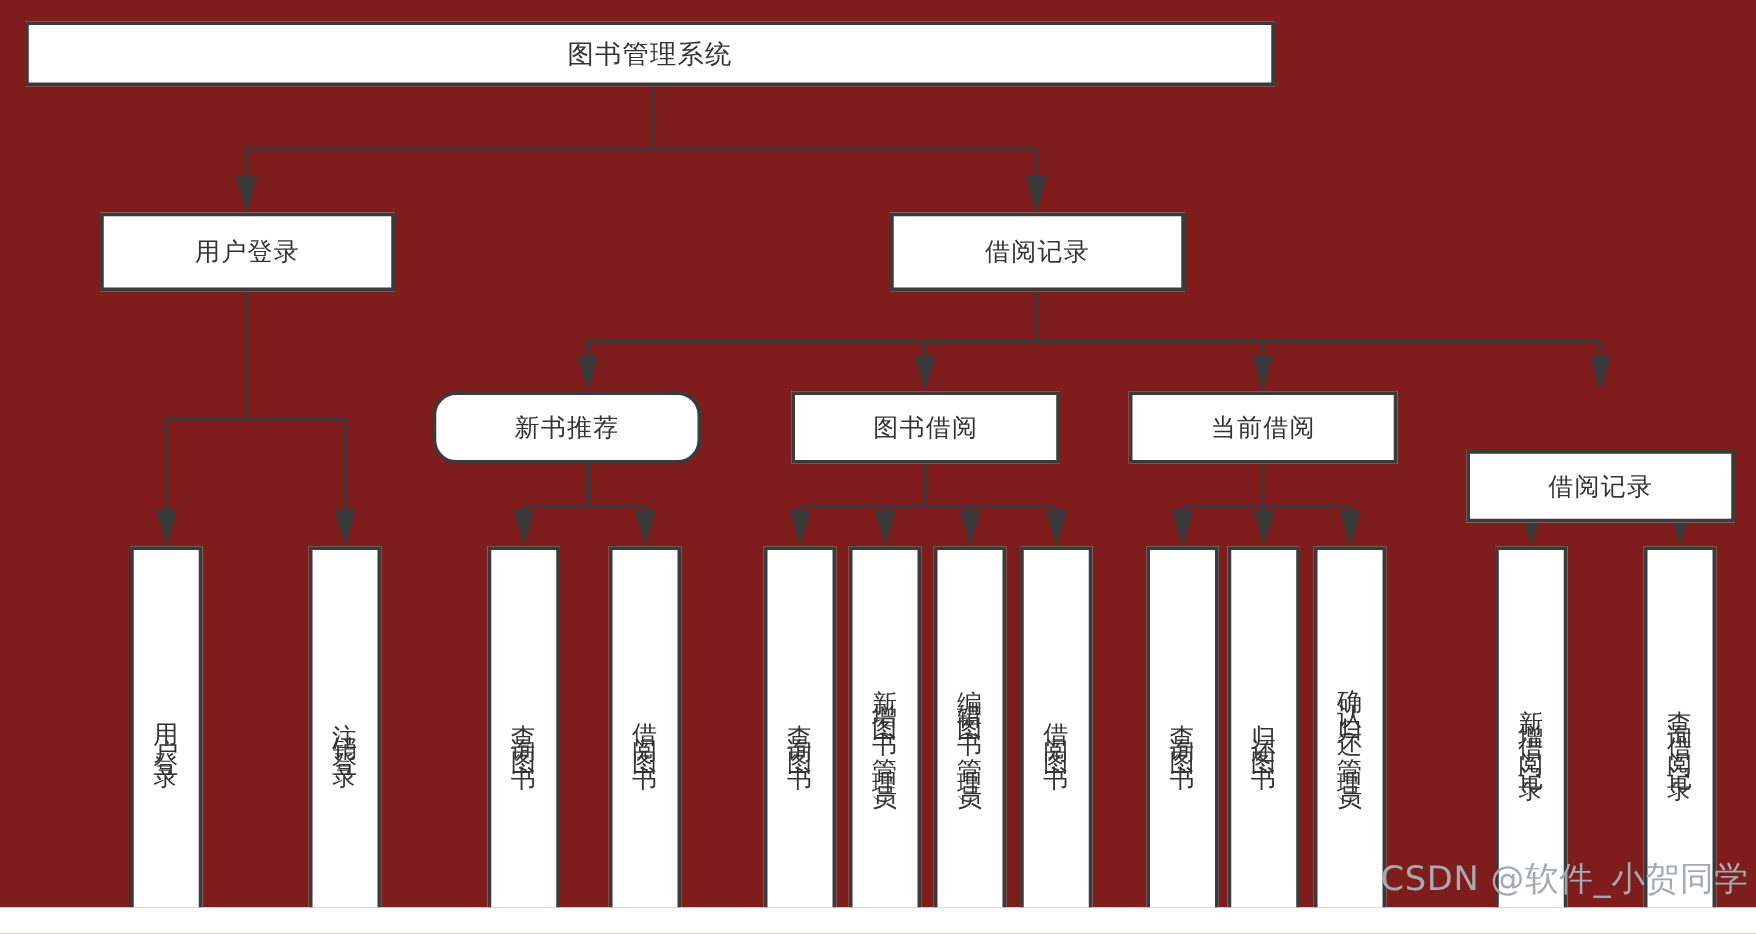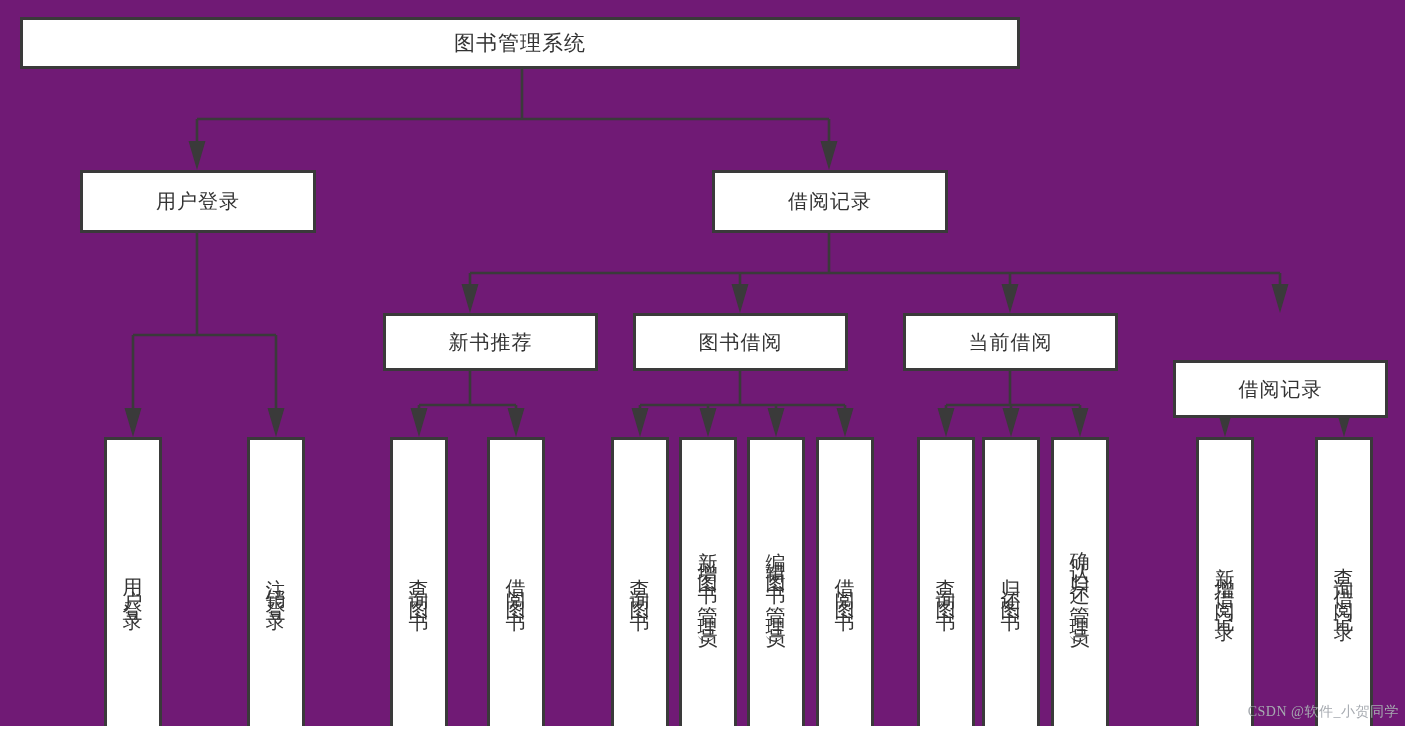--- a/index.html
+++ b/index.html
@@ -1,49 +1,49 @@
 <!DOCTYPE html>
 <html><head>
 <meta charset="utf-8">
 <style>
   html,body { margin:0; padding:0; background:#ffffff; }
   .canvas {
-    position:relative; width:1405px; height:726px; background:#701a75;
+    position:relative; width:1405px; height:726px; background:#7f1d1d;
     font-family:"DejaVu Sans","Liberation Sans",sans-serif; overflow:hidden;
   }
   .connectors { position:absolute; left:0; top:0; width:1405px; height:747px; }
   .node {
     position:absolute; box-sizing:border-box; background:#ffffff;
     border:3px solid #3a3a3a; color:#333333;
     display:flex; align-items:center; justify-content:center;
     font-size:20px; letter-spacing:1px; white-space:nowrap;
   }
   .node.root  { left:20px;  top:17px;  width:1000px; height:52px; font-size:21px; }
   .node.lvl2a { left:80px;  top:170px; width:236px;  height:63px; }
   .node.lvl2b { left:712px; top:170px; width:236px;  height:63px; }
   .node.lvl3  { top:313px; width:215px; height:58px; }
-  .n-rec  { left:383px; }
+  .n-rec  { left:346px;border-radius:19px; }
   .n-bor  { left:633px; }
   .n-cur  { left:903px; }
   .n-log  { left:1173px;margin-top:47px; }
   .node.leaf { top:437px; width:58px; height:296px; }
   .leaf .vtxt {
     writing-mode:vertical-rl; text-orientation:mixed;
     line-height:1; letter-spacing:11px; font-size:20px; color:#333333;
   }
   .l1  { left:104px; }  .l2  { left:247px; }
   .l3  { left:390px; }  .l4  { left:487px; }
   .l5  { left:611px; }  .l6  { left:679px; }
   .l7  { left:747px; }  .l8  { left:816px; }
   .l9  { left:917px; }  .l10 { left:982px; }
   .l11 { left:1051px; } .l12 { left:1196px; }
   .l13 { left:1315px; }
   .watermark {
     position:absolute; right:6px; bottom:5px; z-index:5;
-    font-size:14px; color:#a6aab0; letter-spacing:0.5px;font-family:Liberation Serif, serif;
+    font-size:27px; color:#a6aab0; letter-spacing:0.5px;
   }
 </style>
 </head>
 <body>
 
 <div class="canvas">
 
   <svg class="connectors" viewBox="0 0 1405 747" xmlns="http://www.w3.org/2000/svg" aria-hidden="true">
     <path fill="none" stroke="#3a3a3a" stroke-width="2.6" d="M522,69 V119 M197,119 H829 M197,119 V144 M829,119 V144
          M197,233 V335 M133,335 H276 M133,335 V410 M276,335 V410

